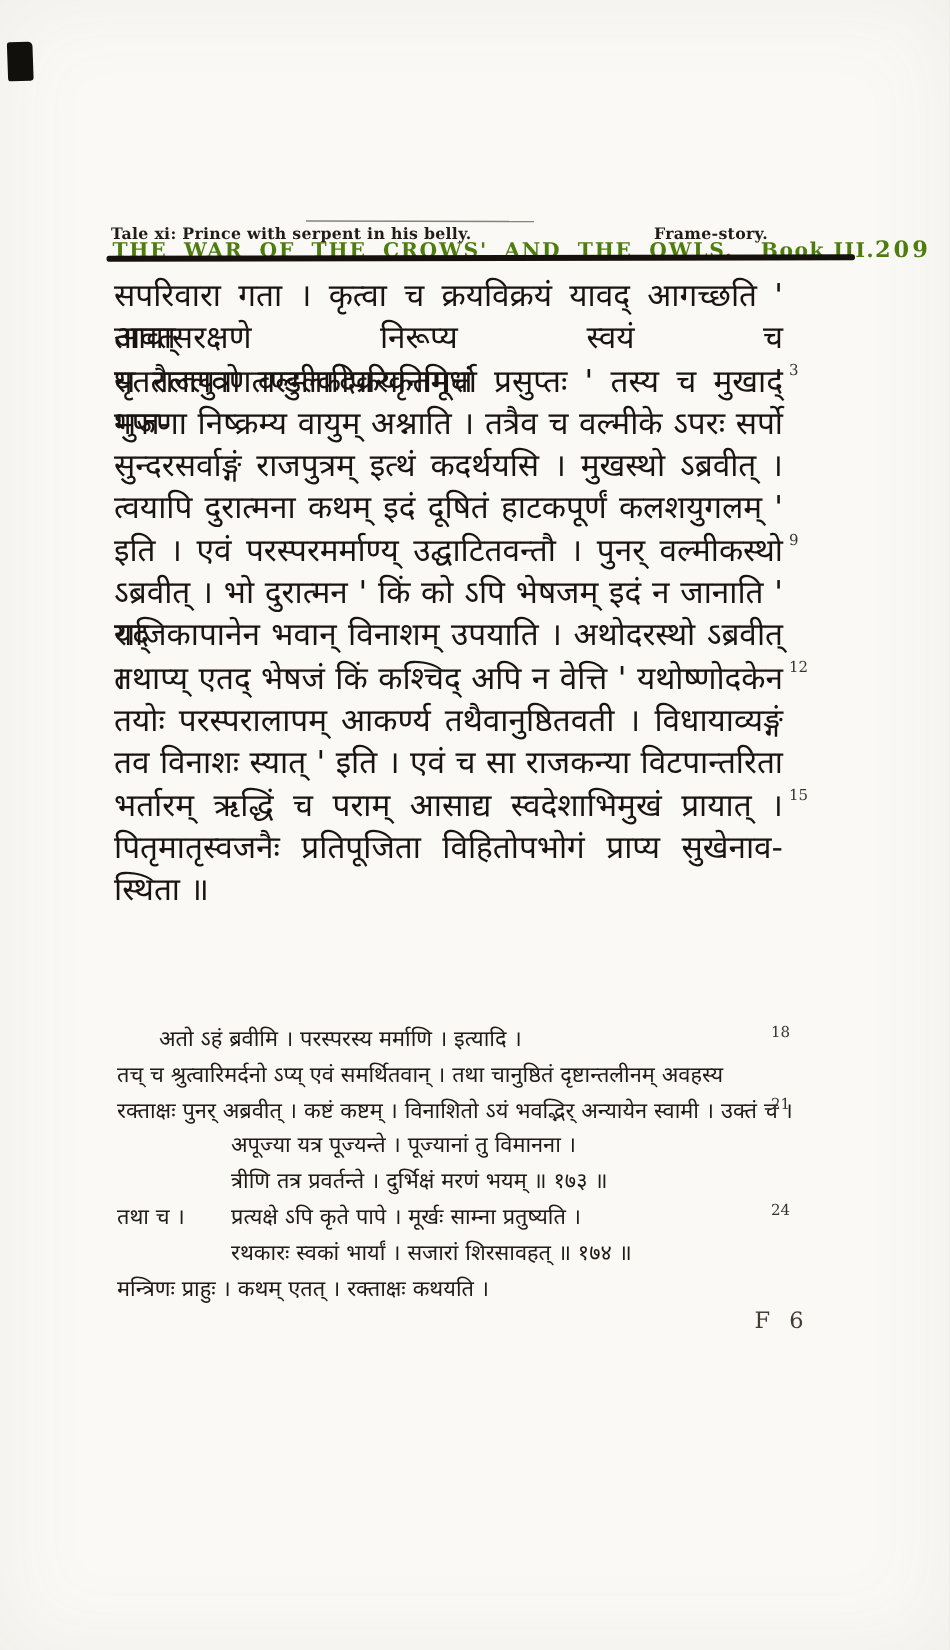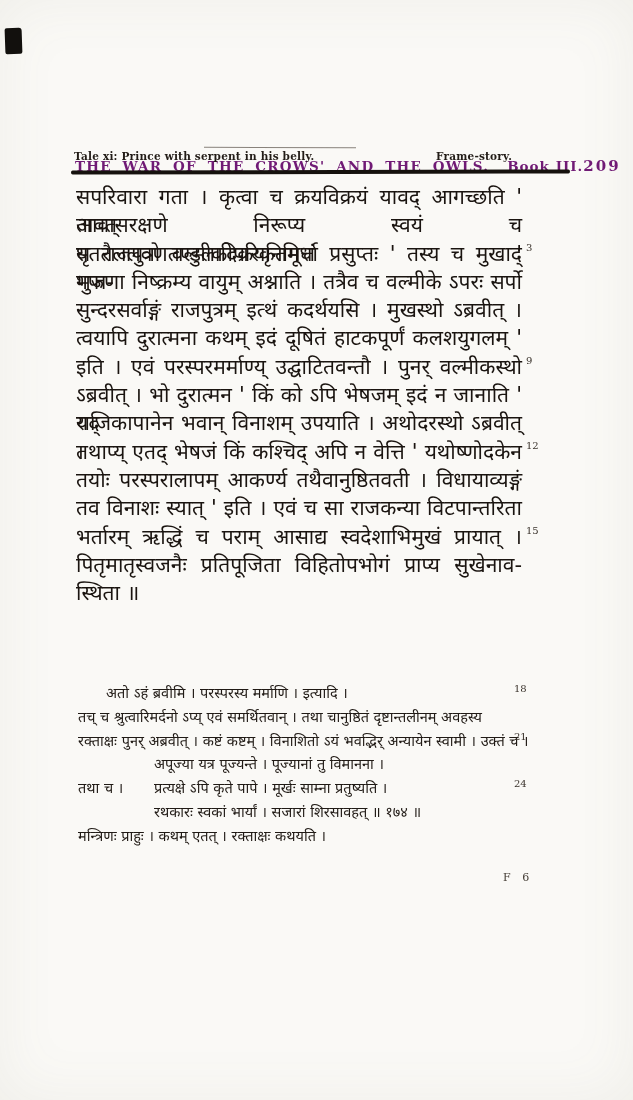--- a/index.html
+++ b/index.html
@@ -11,21 +11,21 @@
     box-shadow:inset 0 0 60px rgba(120,110,95,0.08);
   }
   .ink-blot {
     position:absolute; top:28px; left:5px; width:17px; height:26px;
     background:#12100d; border-radius:2px 3px 2px 2px; transform:rotate(-2deg);
   }
   .header-line {
     position:absolute; top:125px; left:75px; width:455px;
     display:flex; align-items:baseline;
     font-size:13.5px; font-weight:700; letter-spacing:1.2px;
-    color:#701a75; white-space:nowrap;
+    color:#4d7c0f; white-space:nowrap;
   }
   .header-title { word-spacing:5px; }
   .header-book { margin-left:18px; letter-spacing:1px; }
   .header-pageno { margin-left:auto; font-size:15px; letter-spacing:2px;margin-top:32px; }
   .title-underline {
     position:absolute; top:147px; left:204px; width:152px; height:1px;
     background:#6b645c; opacity:0.8; transform:rotate(0.15deg);
   }
   .subheader {
     position:absolute; top:150px; left:74px; width:438px;
@@ -58,21 +58,21 @@
     font-size:14.5px; color:#201a15;
   }
   .cm-line { position:relative; height:23.8px; line-height:23.8px; white-space:nowrap; }
   .cm-lead { position:absolute; left:0; top:0; }
   .cm-text.ind0 { margin-left:0; }
   .cm-text.ind1 { margin-left:28px; }
   .cm-text.ind2 { margin-left:76px; }
   .cm-line .margin-num { top:1px; }
   .signature {
     position:absolute; top:871px; left:503px;
-    font-size:11px; color:#433c34; letter-spacing:4px;
+    font-size:15px; color:#433c34; letter-spacing:4px;
     font-family:"DejaVu Serif","Liberation Serif",serif;
   }
 </style>
 </head>
 <body>
 
 <div class="page">
 
   <div class="ink-blot"></div>
 
@@ -107,20 +107,21 @@
       <div class="dn-line"><span>भर्तारम् ऋद्धिं च पराम् आसाद्य स्वदेशाभिमुखं प्रायात् ।</span><span class="margin-num">15</span></div>
       <div class="dn-line"><span>पितृमातृस्वजनैः प्रतिपूजिता विहितोपभोगं प्राप्य सुखेनाव-</span></div>
       <div class="dn-line left"><span>स्थिता ॥</span></div>
     </div>
 
   <div class="commentary" id="commentary">
       <div class="cm-line"><span class="cm-text ind1">अतो ऽहं ब्रवीमि । परस्परस्य मर्माणि । इत्यादि ।</span><span class="margin-num">18</span></div>
       <div class="cm-line"><span class="cm-text ind0">तच् च श्रुत्वारिमर्दनो ऽप्य् एवं समर्थितवान् । तथा चानुष्ठितं दृष्टान्तलीनम् अवहस्य</span></div>
       <div class="cm-line"><span class="cm-text ind0">रक्ताक्षः पुनर् अब्रवीत् । कष्टं कष्टम् । विनाशितो ऽयं भवद्भिर् अन्यायेन स्वामी । उक्तं च ।</span><span class="margin-num">21</span></div>
       <div class="cm-line"><span class="cm-text ind2">अपूज्या यत्र पूज्यन्ते । पूज्यानां तु विमानना ।</span></div>
+      <div class="cm-line"><span class="cm-text ind2">त्रीणि तत्र प्रवर्तन्ते । दुर्भिक्षं मरणं भयम् ॥ १७३ ॥</span></div>
       <div class="cm-line"><span class="cm-lead">तथा च ।</span><span class="cm-text ind2">प्रत्यक्षे ऽपि कृते पापे । मूर्खः साम्ना प्रतुष्यति ।</span><span class="margin-num">24</span></div>
       <div class="cm-line"><span class="cm-text ind2">रथकारः स्वकां भार्यां । सजारां शिरसावहत् ॥ १७४ ॥</span></div>
       <div class="cm-line"><span class="cm-text ind0">मन्त्रिणः प्राहुः । कथम् एतत् । रक्ताक्षः कथयति ।</span></div>
     </div>
 
   <div class="signature">F 6</div>
 
 </div>
 
 </body></html>

